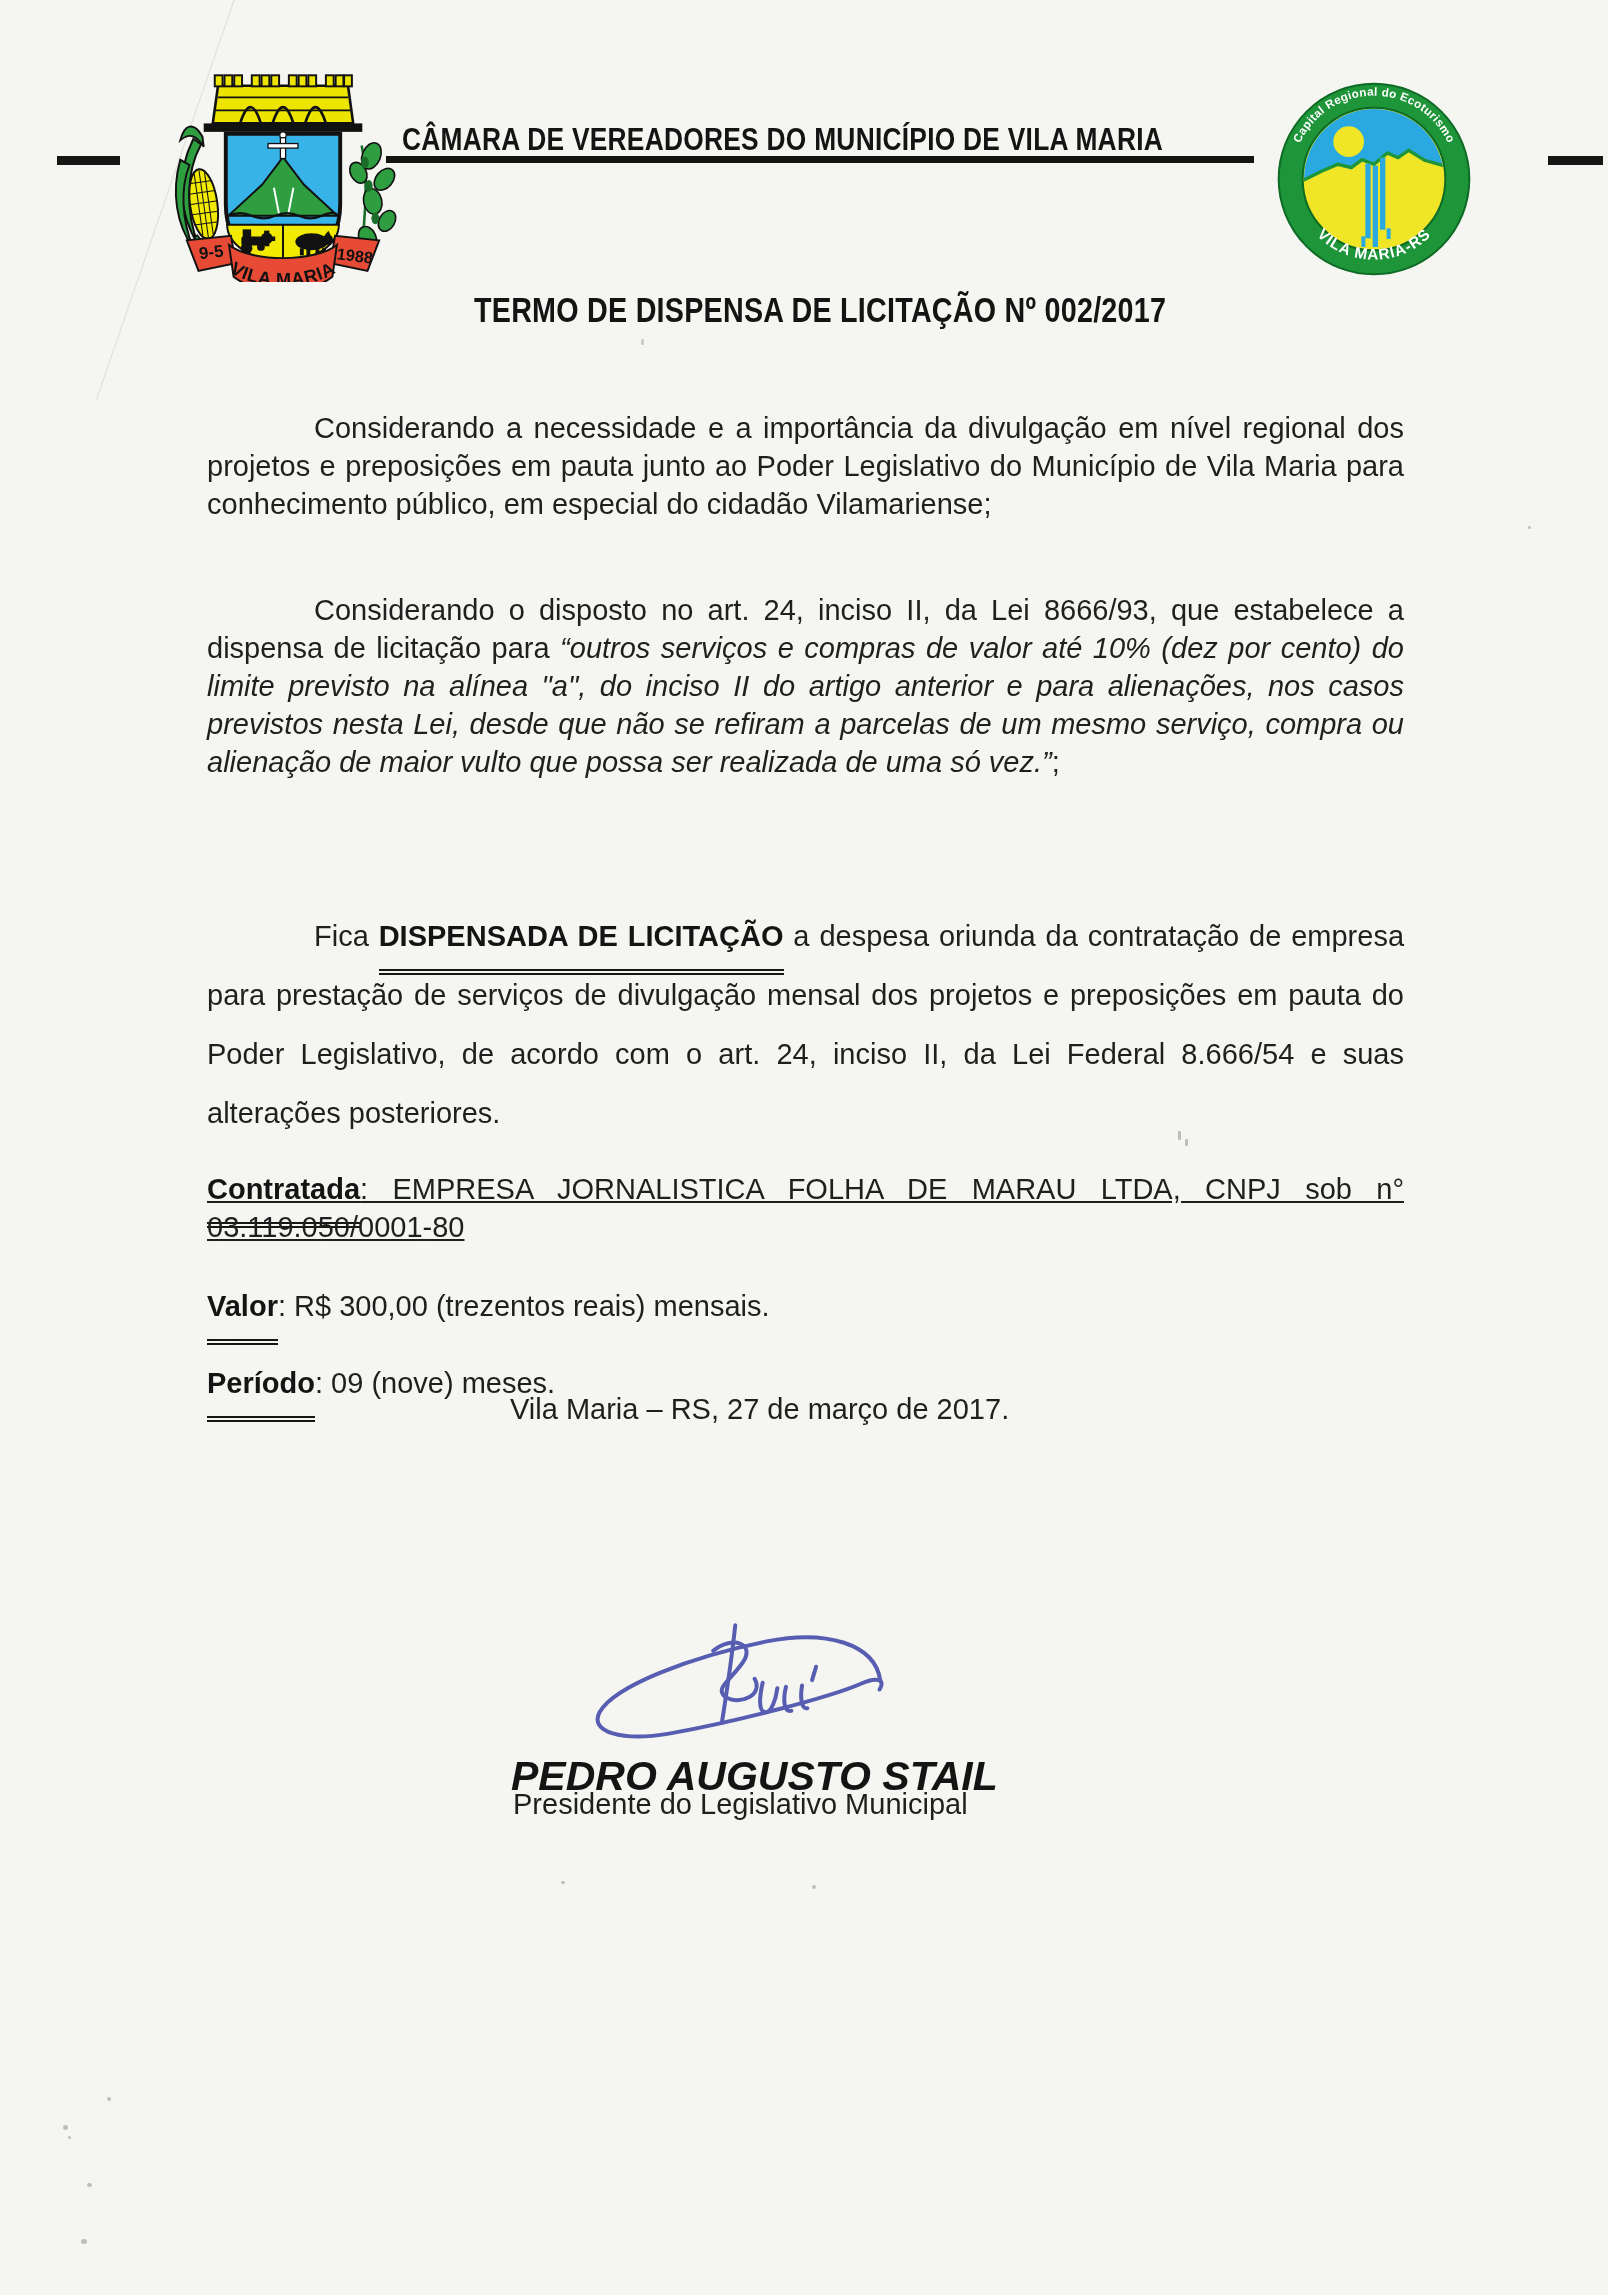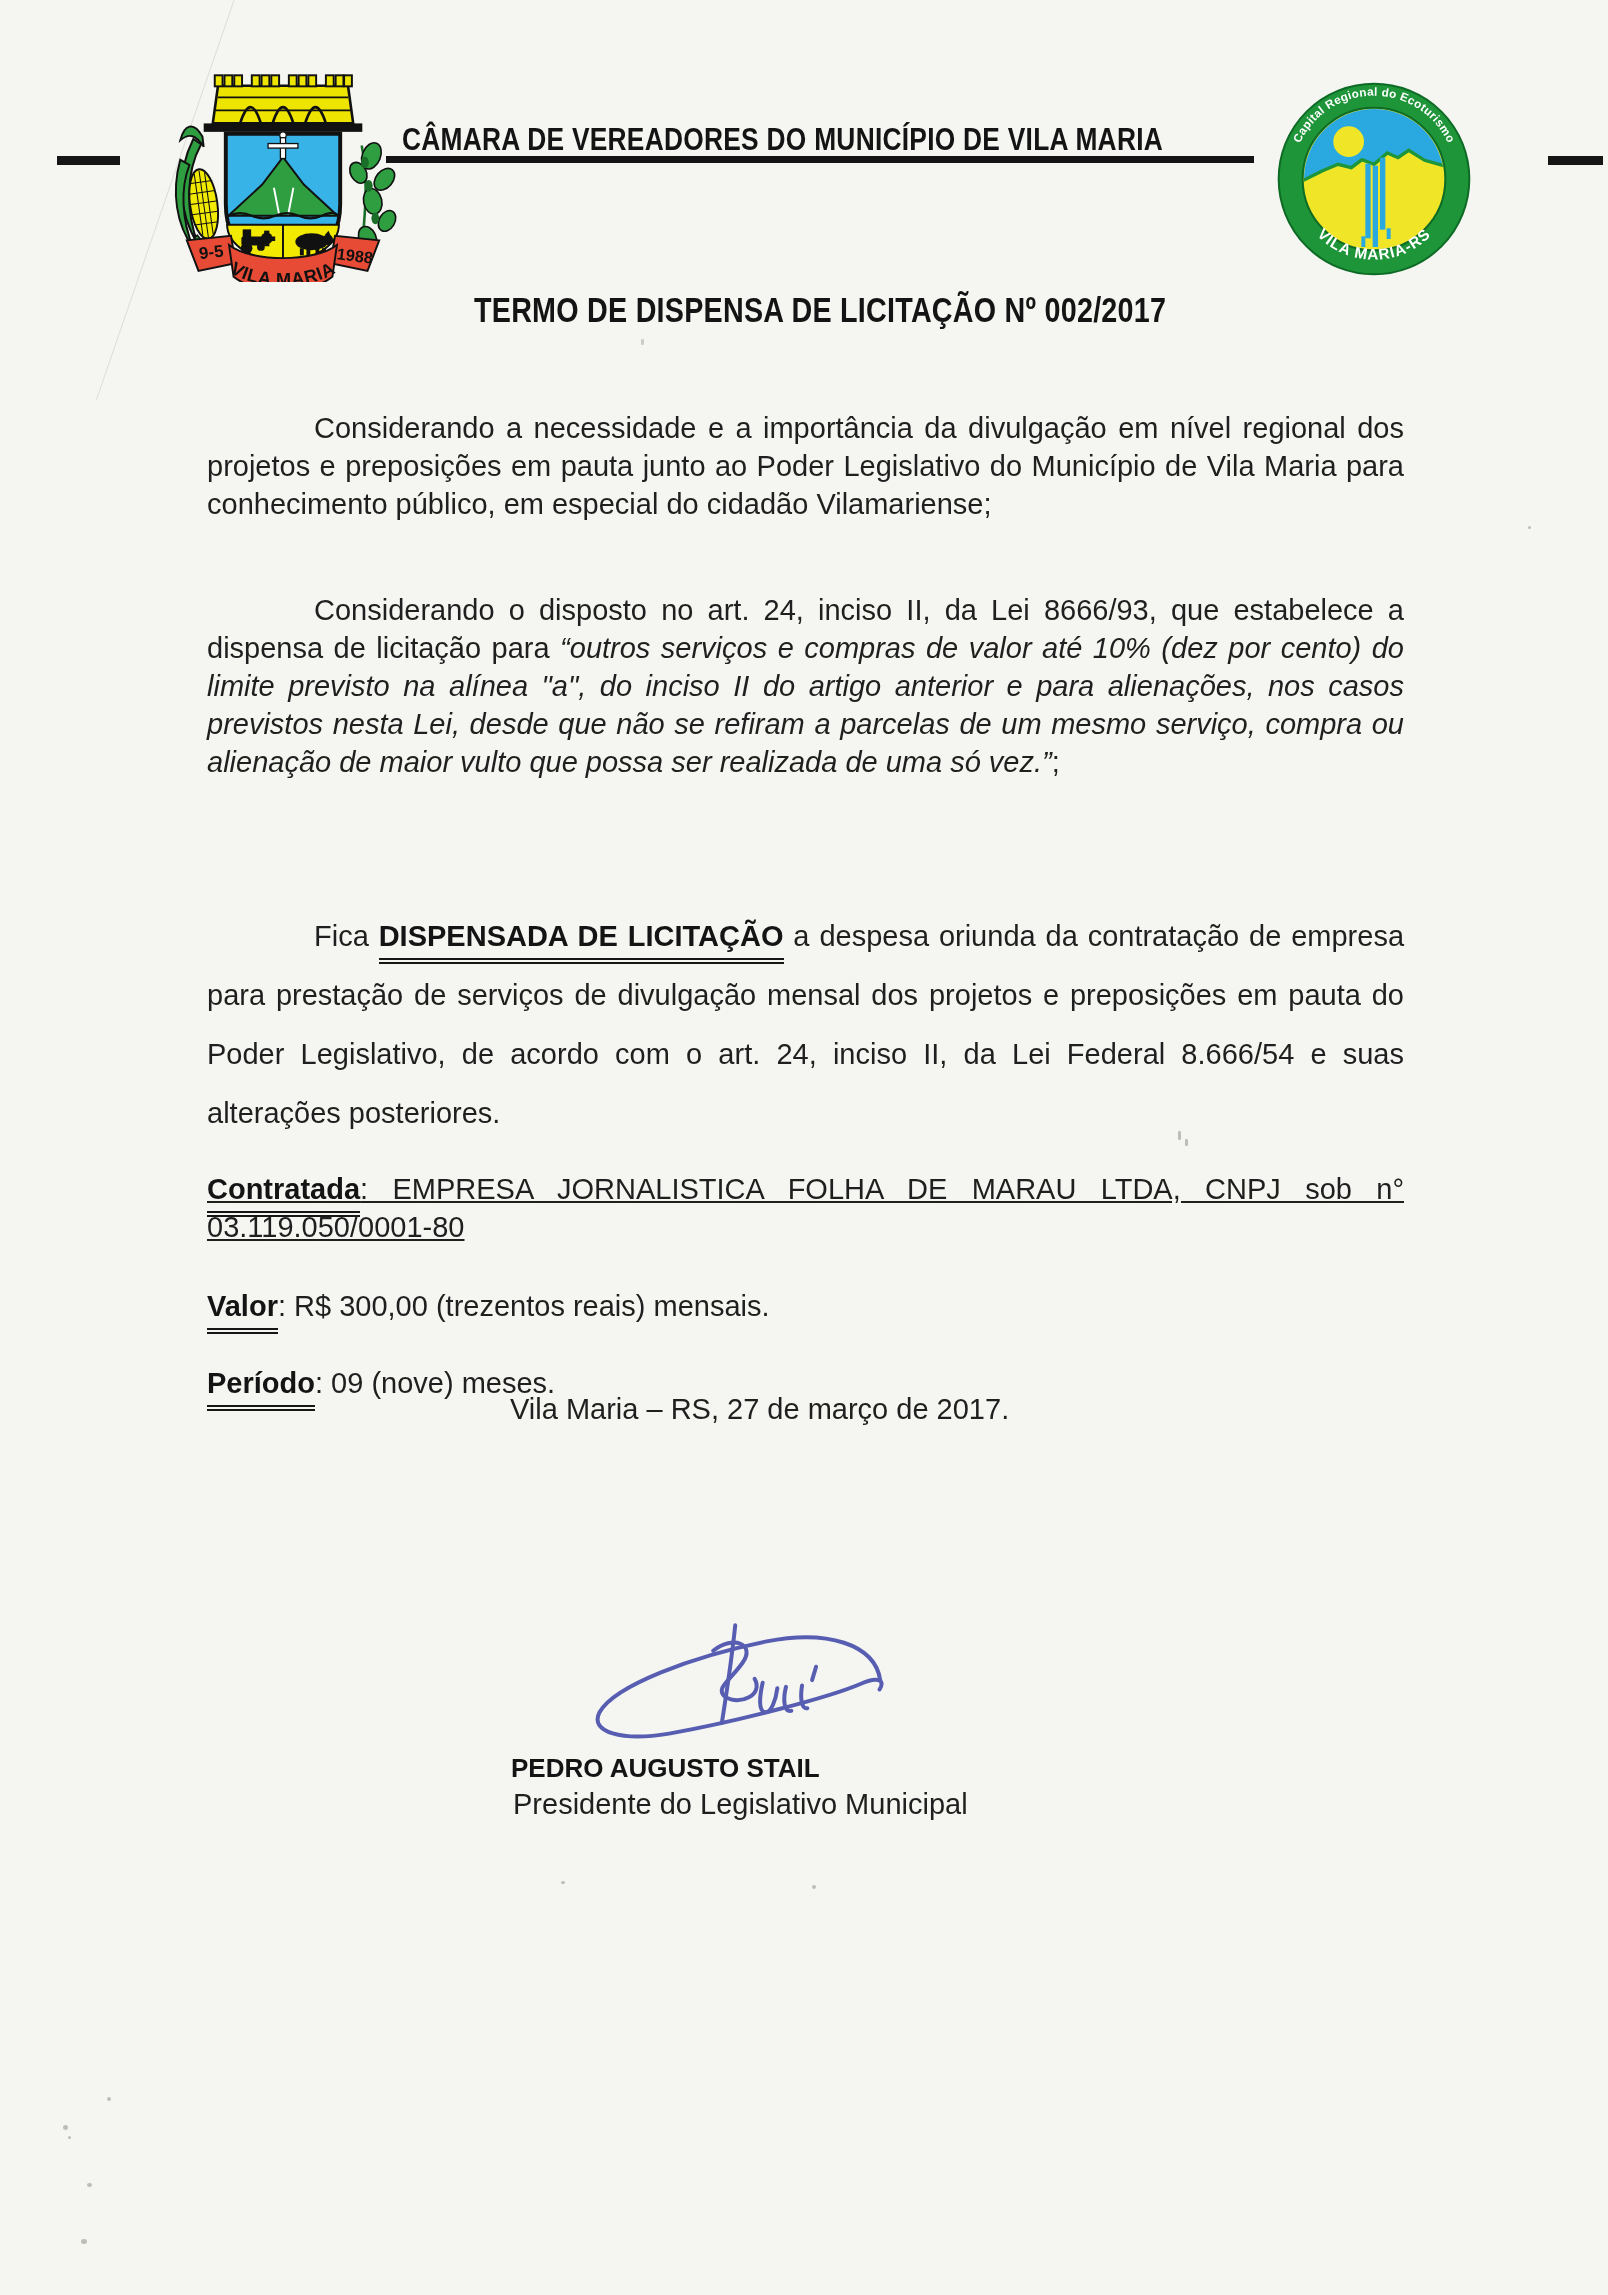--- a/index.html
+++ b/index.html
@@ -37,26 +37,26 @@
   
   .body-block{position:absolute;left:207px;width:1197px;font-size:29px;line-height:38px;
     text-align:justify;color:#1f1f1f;margin:0;}
   .indent{text-indent:107px;}
   .p1{top:409px;}
   .p2{top:591px;}
   .p3{top:907px;line-height:59px;}
   .f-contratada{top:1170px;text-decoration:underline;}
   .f-valor{top:1287px;}
   .f-periodo{top:1364px;}
-  .dbl{font-weight:bold;border-bottom:6px double #161616;padding-bottom:6px;color:#141414;}
+  .dbl{font-weight:bold;border-bottom:6px double #161616;padding-bottom:17px;color:#141414;}
   em{font-style:italic;}
   .date-line{position:absolute;left:510px;top:1393px;font-size:29px;color:#1f1f1f;margin:0;white-space:nowrap;}
   
   .signature-svg{position:absolute;left:514px;top:1616px;}
-  .sig-name{position:absolute;left:511px;top:1753px;font-size:26px;font-weight:bold;color:#141414;white-space:nowrap;}
+  .sig-name{position:absolute;left:511px;top:1753px;font-size:41px;font-weight:bold;color:#141414;white-space:nowrap;font-style:italic;}
   .sig-role{position:absolute;left:513px;top:1788px;font-size:29px;color:#1f1f1f;white-space:nowrap;}
   
   .sp{position:absolute;border-radius:50%;background:#8f8f8a;opacity:.55;}
   svg text{font-family:"Liberation Sans", sans-serif;}
 </style>
 </head>
 <body>
 
 <div class="page">
 

